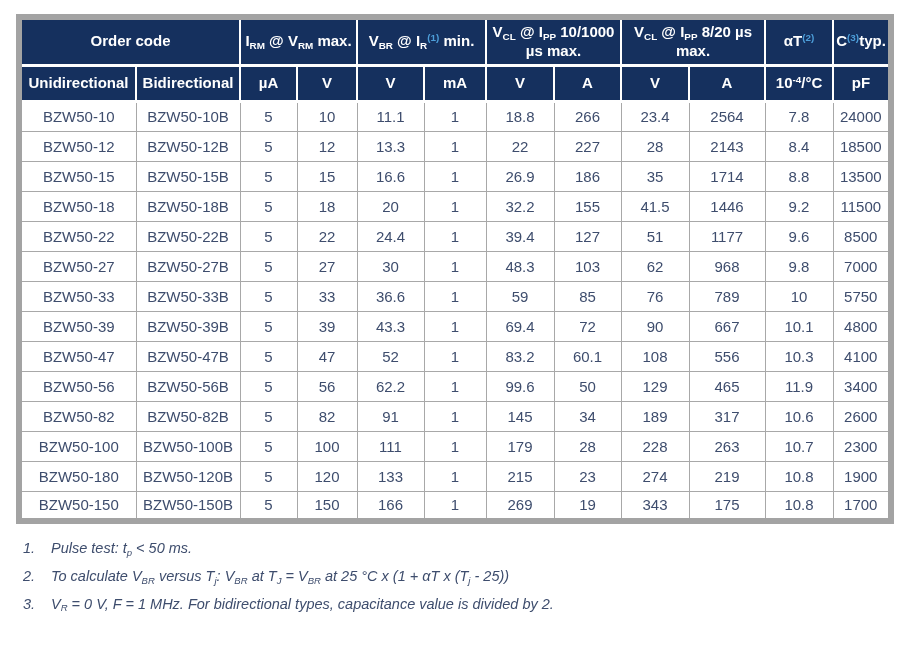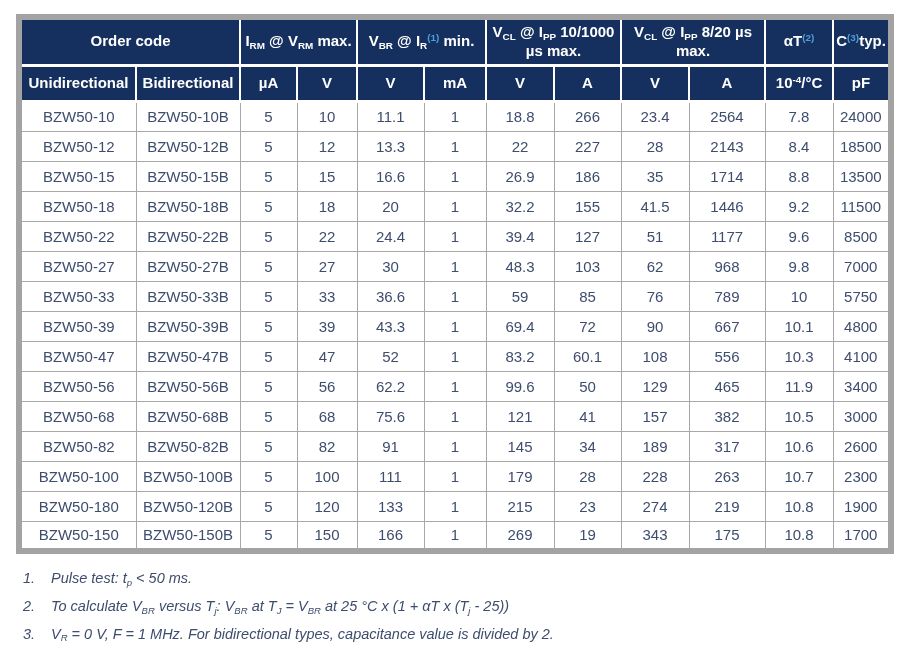--- a/index.html
+++ b/index.html
@@ -249,34 +249,20 @@
           <td>62.2</td>
           <td>1</td>
           <td>99.6</td>
           <td>50</td>
           <td>129</td>
           <td>465</td>
           <td>11.9</td>
           <td>3400</td>
         </tr>
         <tr>
-          <td>BZW50-68</td>
-          <td>BZW50-68B</td>
-          <td>5</td>
-          <td>68</td>
-          <td>75.6</td>
-          <td>1</td>
-          <td>121</td>
-          <td>41</td>
-          <td>157</td>
-          <td>382</td>
-          <td>10.5</td>
-          <td>3000</td>
-        </tr>
-        <tr>
           <td>BZW50-82</td>
           <td>BZW50-82B</td>
           <td>5</td>
           <td>82</td>
           <td>91</td>
           <td>1</td>
           <td>145</td>
           <td>34</td>
           <td>189</td>
           <td>317</td>

